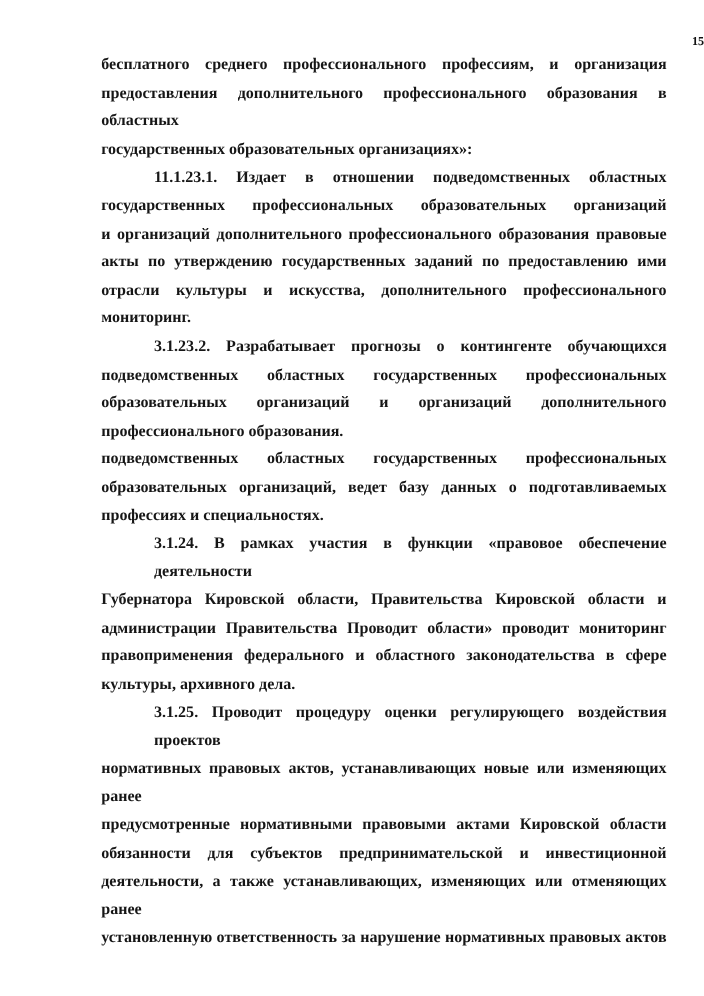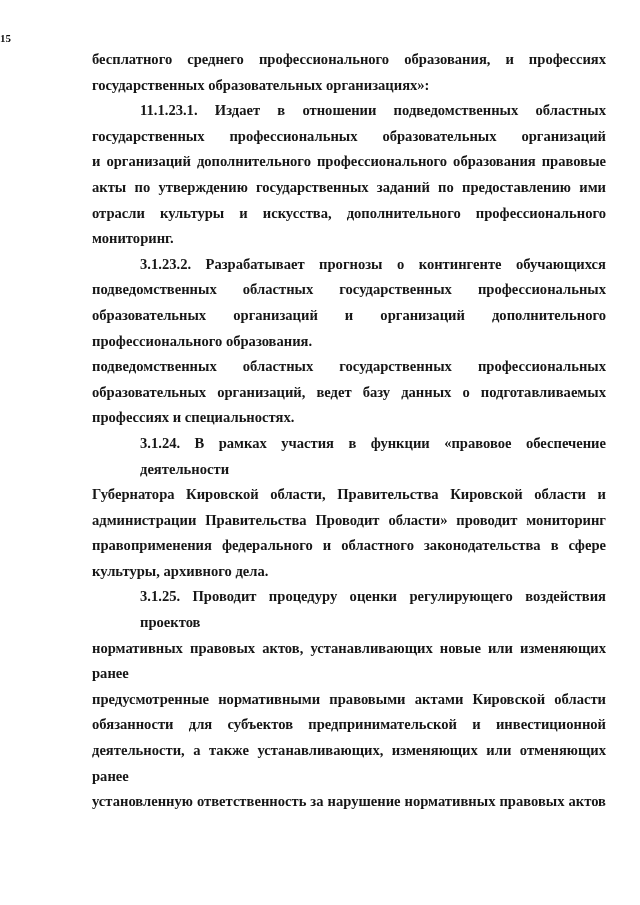--- a/index.html
+++ b/index.html
@@ -4,21 +4,21 @@
 <style>
   html, body { margin: 0; padding: 0; background: #ffffff; }
   body { width: 640px; height: 905px; position: relative; overflow: hidden; }
   .page {
     position: absolute; left: 0; top: 0; width: 640px; height: 905px;
     background: #ffffff; color: #111111;
     font-family: "Liberation Serif", "DejaVu Serif", serif;
   }
   .page-number {
     position: absolute; top: 32px; left: 0; width: 640px;
-    text-align: left; font-size: 11px; font-weight: bold; color: #111;
+    text-align: right; font-size: 11px; font-weight: bold; color: #111;
   }
   .body-text {
     position: absolute; left: 92px; top: 47px; width: 514px;
     font-size: 14.6px; line-height: 25.6px; font-weight: bold;
     color: #161616;
   }
   .para {
     margin: 0; text-align: justify; text-align-last: left;
   }
   .line-justify {
@@ -28,21 +28,22 @@
 </style>
 </head>
 <body>
 
 <div class="page">
   <div class="page-number">15</div>
 
   <div class="body-text">
 
     <p class="para">
-      <span class="line-justify">бесплатного среднего профессионального образования, и профессиях</span>
+      <span class="line-justify">бесплатного среднего профессионального профессиям, и организация</span>
+      <span class="line-justify">предоставления дополнительного профессионального образования в областных</span>
       <span class="line-last">государственных образовательных организациях»:</span>
     </p>
 
     <p class="para">
       <span class="line-justify" style="padding-left:48px">11.1.23.1. Издает в отношении подведомственных областных</span>
       <span class="line-justify">государственных профессиональных образовательных организаций</span>
       <span class="line-justify">и организаций дополнительного профессионального образования правовые</span>
       <span class="line-justify">акты по утверждению государственных заданий по предоставлению ими</span>
       <span class="line-justify">отрасли культуры и искусства, дополнительного профессионального</span>
       <span class="line-last">мониторинг.</span>

